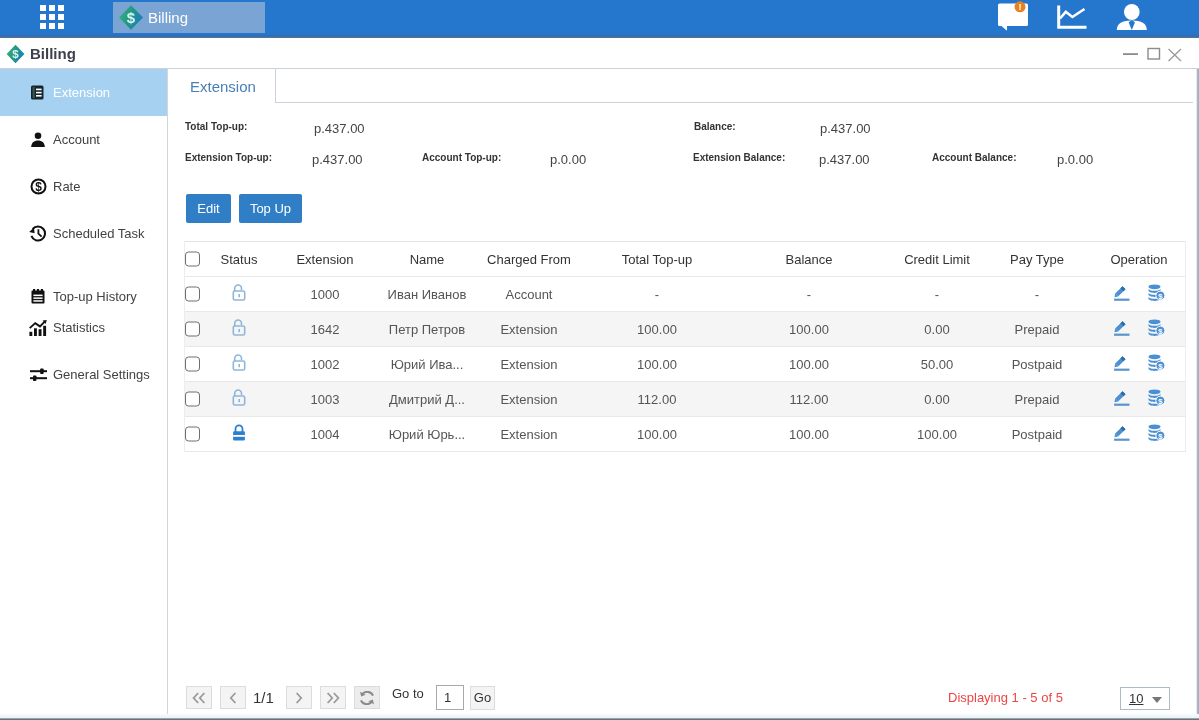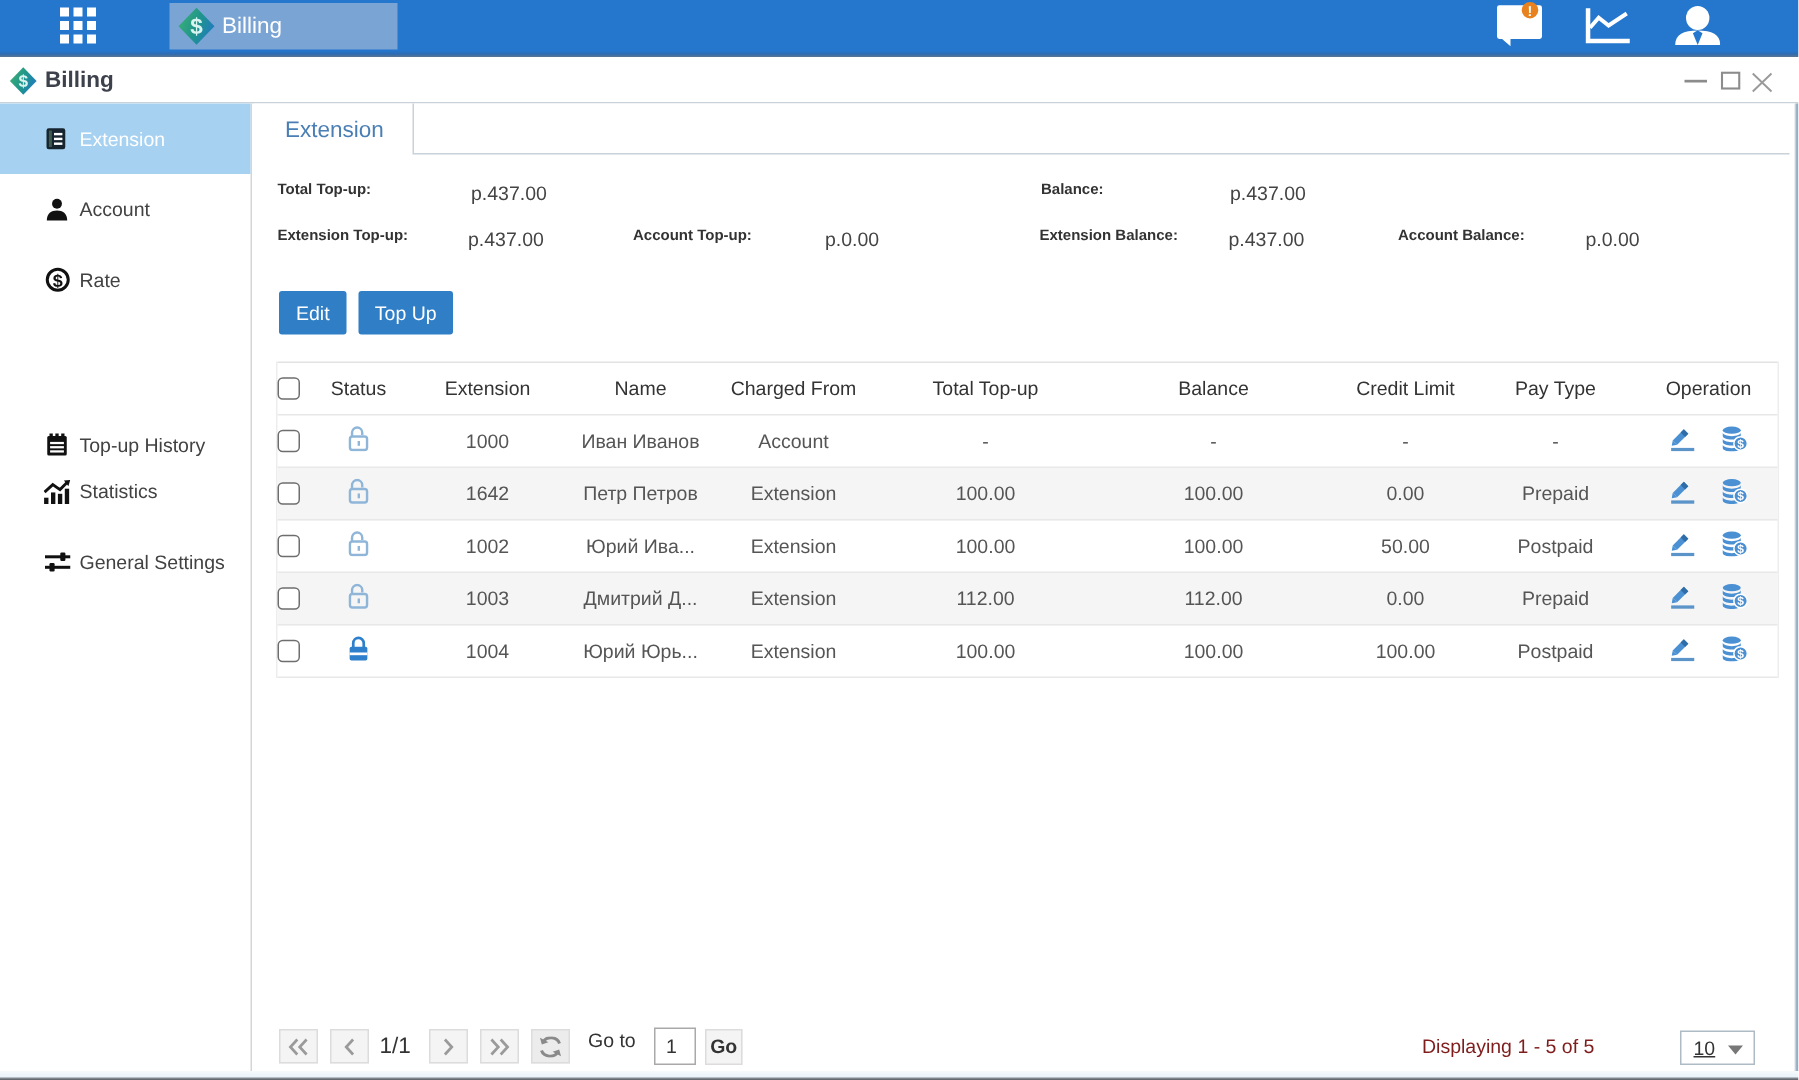--- a/index.html
+++ b/index.html
@@ -53,22 +53,22 @@
 .cb { position:absolute; left:0px; top:50%; transform:translateY(-50%); width:15px; height:15px;
   border:1.5px solid #6e6e6e; border-radius:3.5px; background:#fff; }
 
 
 .pgbtn { position:absolute; top:617px; width:26px; height:23px; background:#f4f4f4;
   border:1px solid #dcdcdc; color:#999; text-align:center; line-height:20px; font-size:16px; }
 #goto { position:absolute; top:617px; left:223px; font-size:13px; color:#333; }
 #pginput { position:absolute; top:616px; left:267px; width:28px; height:25px; border:1px solid #a9a9a9;
   font-size:13px; color:#333; padding-left:7px; line-height:23px; background:#fff; }
 #gobtn { position:absolute; top:617px; left:301px; width:25px; height:24px; background:#f4f4f4;
-  border:1px solid #dcdcdc; color:#333; text-align:center; line-height:22px; font-size:13px;font-weight:bold; }
-#displaying { position:absolute; top:621px; left:779px; font-size:13px; color:#7f1d1d; }
+  border:1px solid #dcdcdc; color:#333; text-align:center; line-height:22px; font-size:13px; }
+#displaying { position:absolute; top:621px; left:779px; font-size:13px; color:#ef4444; }
 #perpage { position:absolute; top:618px; left:951px; width:50px; height:23px; border:1px solid #aebbc4;
   font-size:13px; color:#333; background:#fff; }
 #perpage .num { position:absolute; left:8px; top:3px;text-decoration:underline; }
 #perpage .tri { position:absolute; right:7px; top:9px; width:0; height:0;
   border-left:5px solid transparent; border-right:5px solid transparent; border-top:6px solid #777; }
 
 
 #bottombar { position:absolute; left:0; top:714px; width:1199px; height:6px;
   background:linear-gradient(to bottom,#f6fafc 0,#e8f3f9 4px,#8d959b 4.6px,#565d63 6px); }
 #rightedge { position:absolute; left:1196px; top:69px; width:3px; height:645px;
@@ -166,20 +166,30 @@
     <span>Account</span>
   </div>
   <div class="sideitem" style="top:94px">
     <span class="ic">
         <svg width="17" height="17" viewBox="0 0 17 17">
       <circle cx="8.5" cy="8.5" r="7" fill="none" stroke="#111" stroke-width="2"></circle>
       <text x="8.5" y="13" text-anchor="middle" font-size="12" font-weight="bold" fill="#111">$</text>
     </svg>
       </span>
     <span>Rate</span>
+  </div>
+  <div class="sideitem" style="top:141px">
+    <span class="ic">
+        <svg width="18" height="17" viewBox="0 0 18 17">
+      <path d="M3.64 4.0 A7 7 0 1 1 2.42 10.89" fill="none" stroke="#111" stroke-width="2"></path>
+      <path d="M0.2 6.9 L5.0 2.4 L5.6 8.2 z" fill="#111"></path>
+      <path d="M9.4 4.2 V8.7 L12.6 11.6" fill="none" stroke="#111" stroke-width="1.8"></path>
+    </svg>
+      </span>
+    <span>Scheduled Task</span>
   </div>
   <div class="sideitem" style="top:204px">
     <span class="ic">
         <svg width="16" height="17" viewBox="0 0 16 17">
       <rect x="1.5" y="2.6" width="13" height="13" rx="1" fill="#111"></rect>
       <rect x="3" y="1" width="2.2" height="3.4" fill="#111"></rect>
       <rect x="6.9" y="1" width="2.2" height="3.4" fill="#111"></rect>
       <rect x="10.8" y="1" width="2.2" height="3.4" fill="#111"></rect>
       <rect x="3.4" y="6.6" width="9.2" height="1.5" fill="#fff"></rect>
       <rect x="3.4" y="9.4" width="9.2" height="1.5" fill="#fff"></rect>

